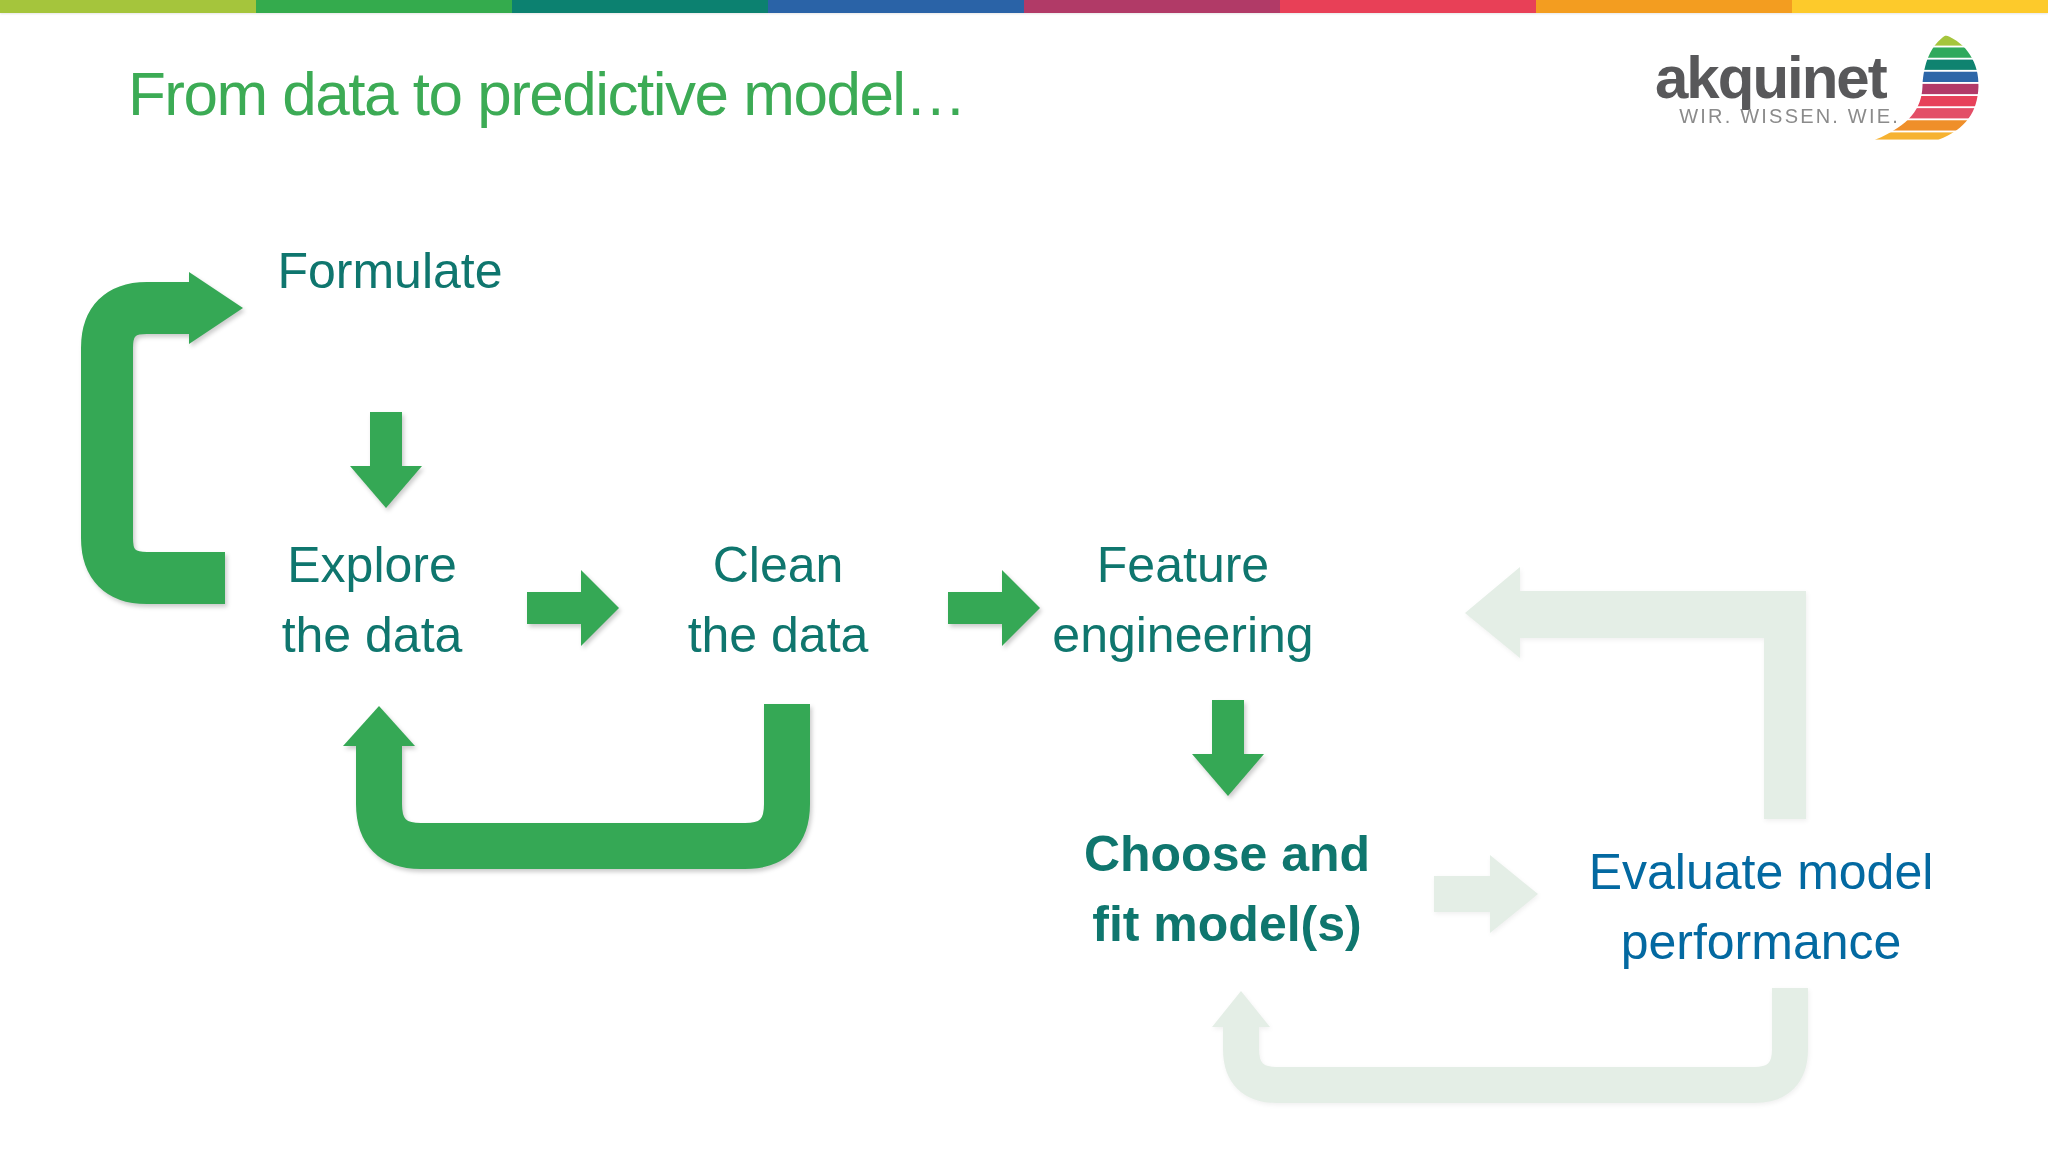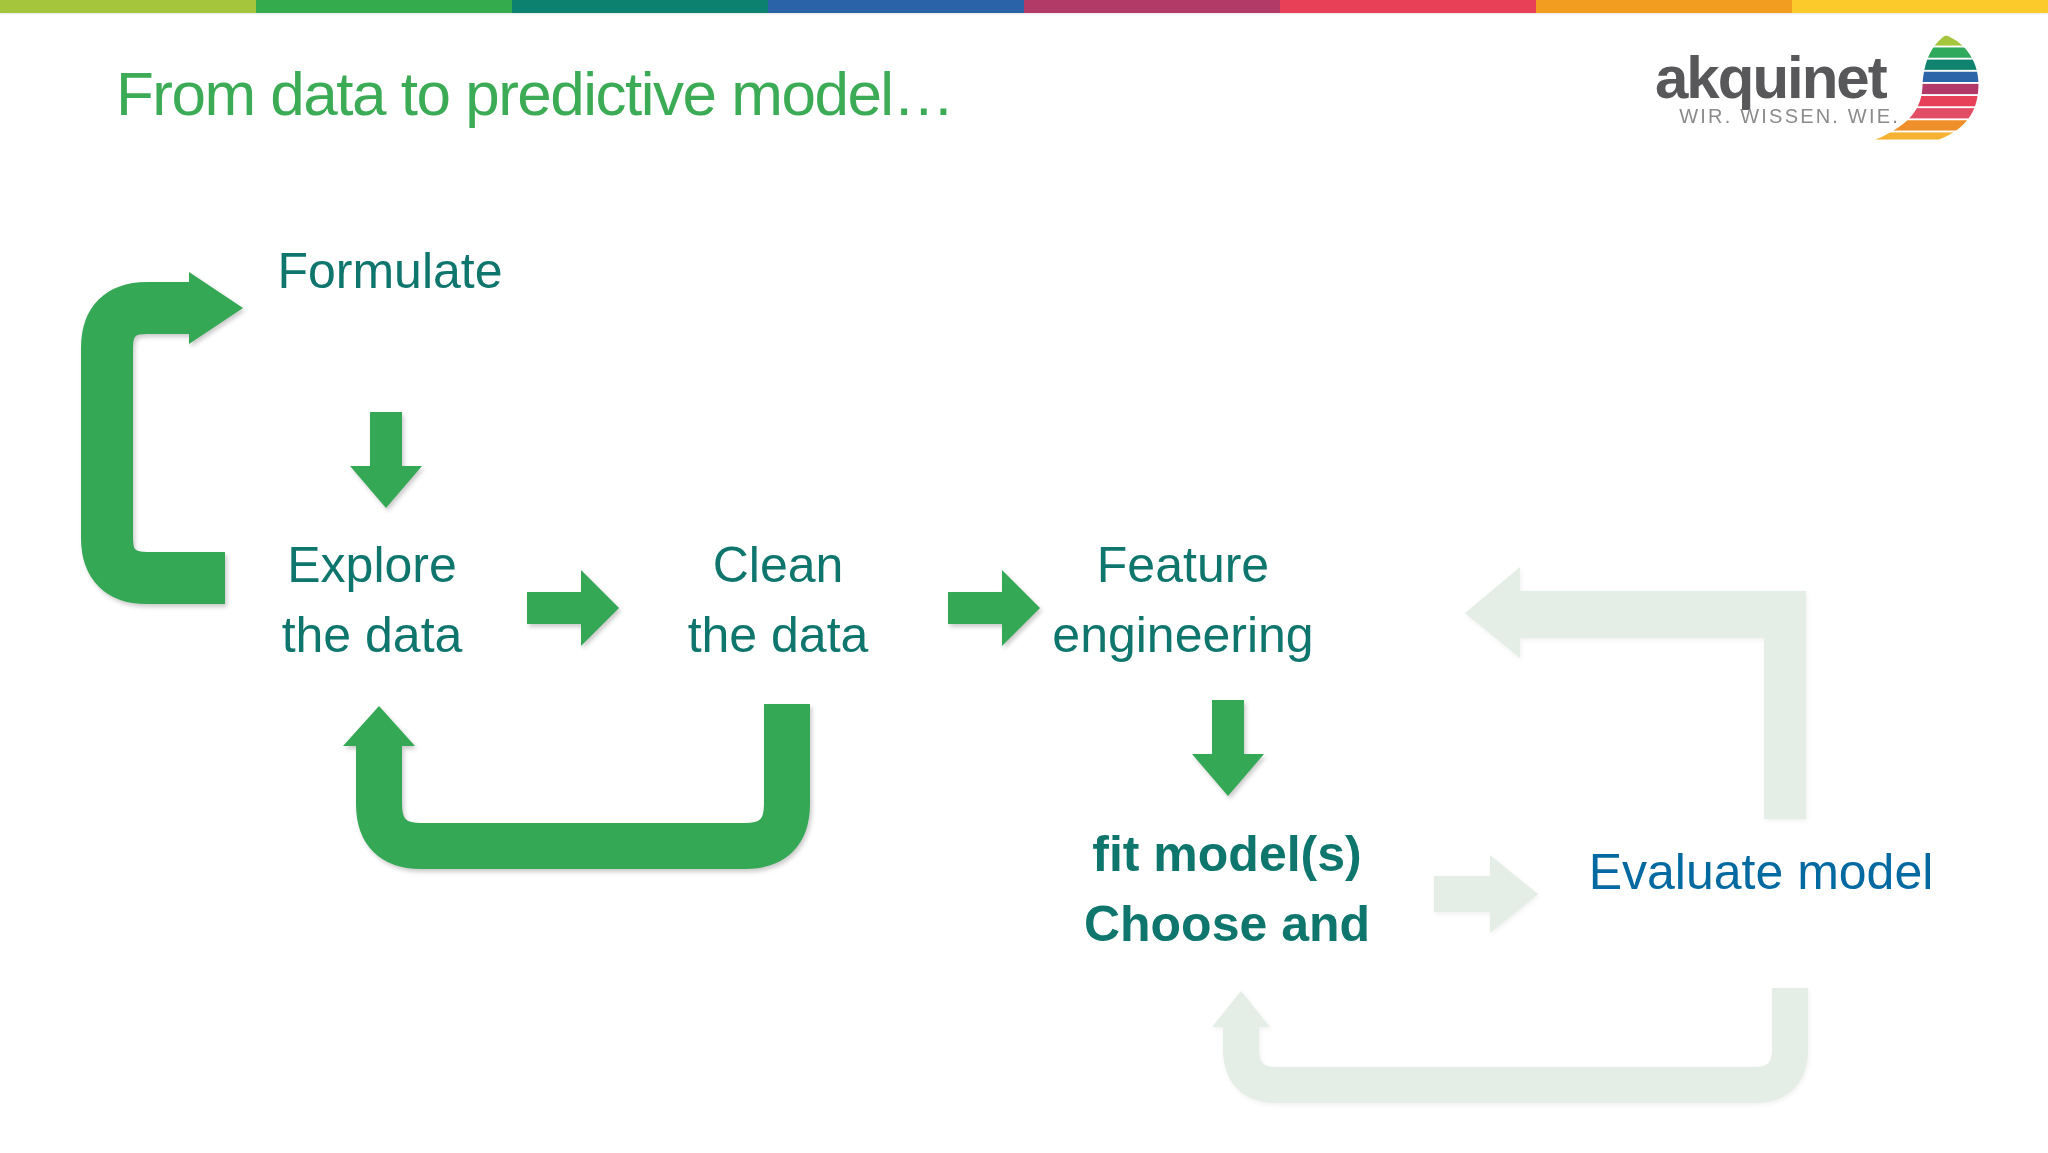--- a/index.html
+++ b/index.html
@@ -6,21 +6,21 @@
   .slide {
     position:relative; width:2048px; height:1153px; overflow:hidden;
     background:#ffffff; font-family:"Liberation Sans", sans-serif;
   }
   
   .topbar { position:absolute; left:0; top:0; width:2048px; height:13px;
             display:flex; box-shadow:0 1px 2px rgba(0,0,0,0.10); }
   .topbar .seg { flex:1 1 0; height:100%; }
 
   
-  .title { position:absolute; left:116px; top:58px; margin:0;
+  .title { position:absolute; left:128px; top:58px; margin:0;
            font-size:62px; font-weight:400; letter-spacing:-1.5px;
            color:#3cab55; white-space:nowrap; }
 
   
   .logo { position:absolute; left:1655px; top:33px; width:340px; height:118px; }
   .logo-word { position:absolute; left:0; top:10px; width:245px; 
                font-size:60px; font-weight:700; letter-spacing:-2px; color:#58585a; }
   .logo-tag  { position:absolute; left:0; top:72px; width:245px; text-align:right;
                font-size:20px; letter-spacing:2.2px; color:#8b8b8b; white-space:nowrap; }
   .logo-sail { position:absolute; left:218px; top:0; width:112px; height:112px; }
@@ -101,25 +101,26 @@
   </div>
   <div class="node n2">
     <div>Clean</div>
     <div>the data</div>
   </div>
   <div class="node n3">
     <div>Feature</div>
     <div>engineering</div>
   </div>
   <div class="node n4 bold">
+    <div>Choose and</div>
     <div>fit model(s)</div>
-    <div>Choose and</div>
   </div>
   <div class="node n5 faded" style="color: #0369a1; margin-top: 18px;">
     <div>Evaluate model</div>
+    <div>performance</div>
   </div>
 
   <svg class="arrow a-loop-left green-shape" viewBox="0 0 185 370">
     <path d="M 114 58 H 72 Q 32 58 32 98 V 288 Q 32 328 72 328 H 150" fill="none" stroke-width="52" stroke="#35a855"></path>
     <polygon points="114,22 114,94 168,58" fill="#35a855"></polygon>
   </svg>
 
   <svg class="arrow a-down-1 green-shape" viewBox="0 0 72 96">
     <rect x="20" y="0" width="32" height="58" fill="#35a855"></rect>
     <polygon points="0,54 72,54 36,96" fill="#35a855"></polygon>

